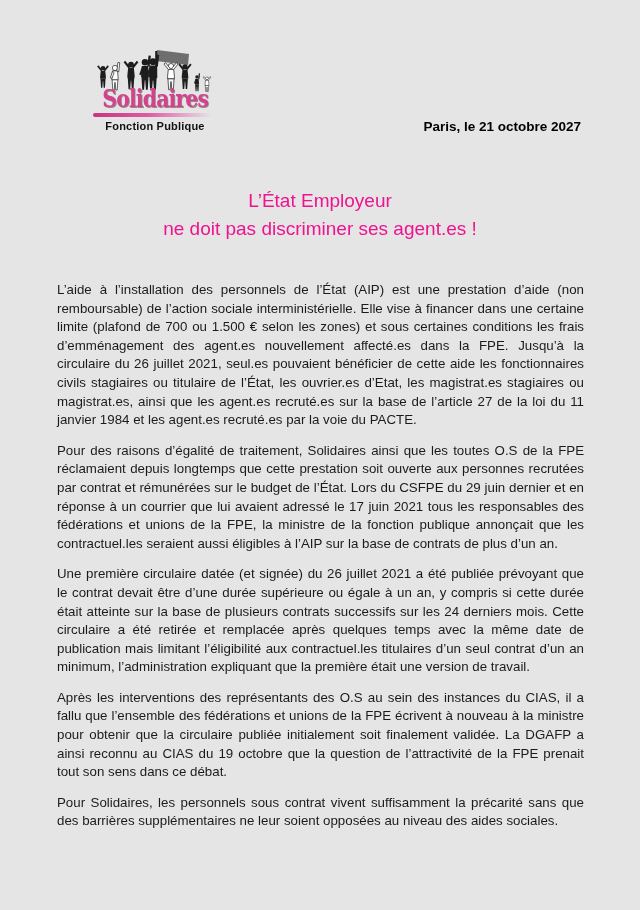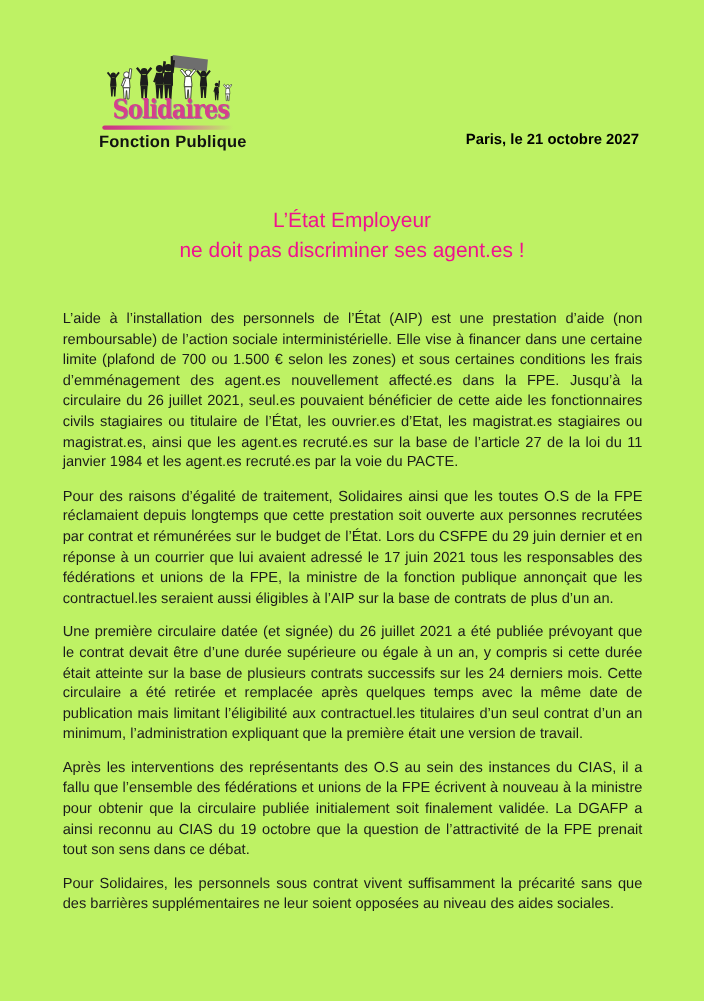--- a/index.html
+++ b/index.html
@@ -1,21 +1,21 @@
 <!DOCTYPE html>
 <html lang="fr"><head>
 <meta charset="utf-8">
 <style>
   html, body { margin: 0; padding: 0; background: #ffffff; }
   body { width: 640px; height: 910px; font-family: "Liberation Sans", sans-serif; }
   .page {
     position: relative;
     width: 640px;
     height: 910px;
-    background: #bef264;
+    background: #e5e5e5;
     overflow: hidden;
   }
 
   
   .logo {
     position: absolute;
     left: 90px;
     top: 48px;
     width: 130px;
     text-align: center;
@@ -34,21 +34,21 @@
     text-shadow: 1px 1px 0 #8c8c8c;
   }
   .logo-swoosh {
     height: 3.5px;
     width: 124px;
     margin: 2px auto 3px auto;
     border-radius: 3px;
     background: linear-gradient(90deg, #C9337F 0%, #E05CA6 45%, rgba(224,92,166,0) 96%);
   }
   .logo-sub {
-    font-size: 15px;
+    font-size: 11px;
     font-weight: bold;
     color: #121212;
     letter-spacing: 0.2px;
     white-space: nowrap;
   }
 
   
   .dateline {
     position: absolute;
     top: 119px;

